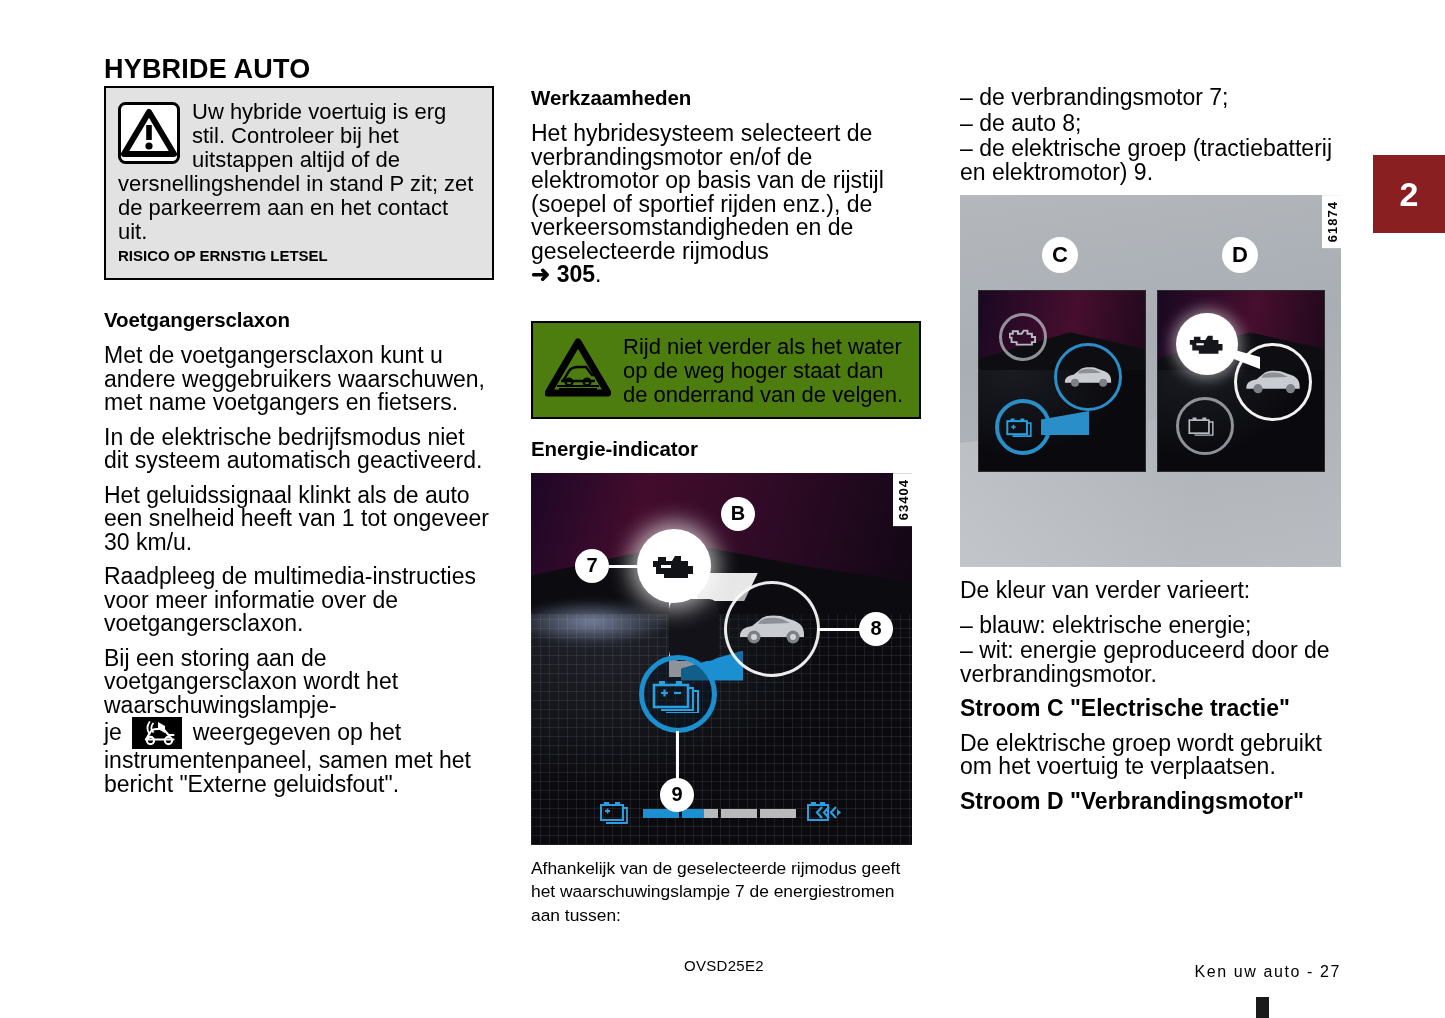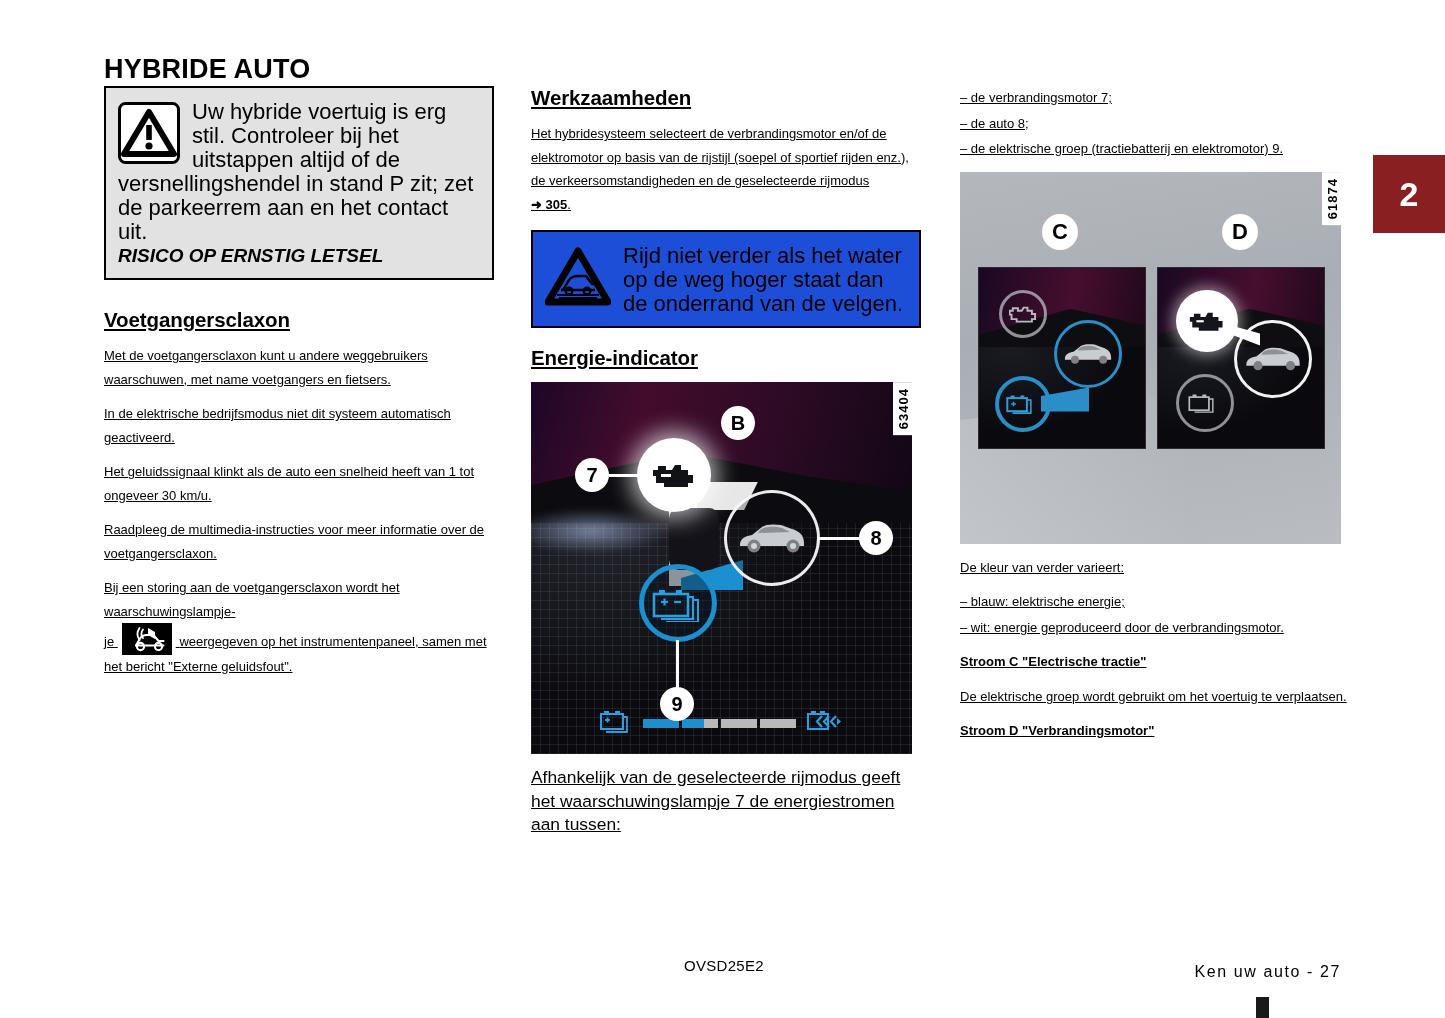--- a/index.html
+++ b/index.html
@@ -52,24 +52,24 @@
   
   .col {
     position: absolute;
     top: 86px;
     width: 390px;
   }
   .col-1 { left: 104px; }
   .col-2 { left: 531px; }
   .col-3 { left: 960px; }
 
-  p, h2 { margin: 0; text-decoration: underline; }
+  p, h2 { margin: 0; }
 
   .body-text {
-    font-size: 13px;
+    font-size: 23px;
     line-height: 23.5px;
     margin-bottom: 11px;
     text-align: left;
   }
   .body-text.tight { margin-bottom: 2px; }
 
   h2.sub-head {
     font-size: 20.5px;
     font-weight: bold;
     margin-bottom: 12px;
@@ -82,37 +82,36 @@
   .spacer-12 { height: 12px; }
 
   
   .warn-box {
     border: 2px solid #000;
     box-sizing: border-box;
     padding: 12px 12px 10px 12px;
     position: relative;
   }
   .warn-box.shaded { background: #e2e2e2; }
-  .warn-box.plain  { background: #1d4ed8; }
+  .warn-box.plain  { background: #4d7c0f; margin-top: 20px; }
 
   .warn-icon {
     float: left;
     margin: 2px 12px 2px 0;
   }
   .warn-text {
     font-size: 22px;
     line-height: 24px;
   }
   .warn-strong {
     font-weight: bold;
-    font-size: 19px;
+    font-size: 15px;
     line-height: 24px;
     display: block;
     clear: both;
-    font-style: italic;
   }
 
   
   .figure {
     position: relative;
     width: 381px;
   }
   .fig-id {
     position: absolute;
     right: -2px;

